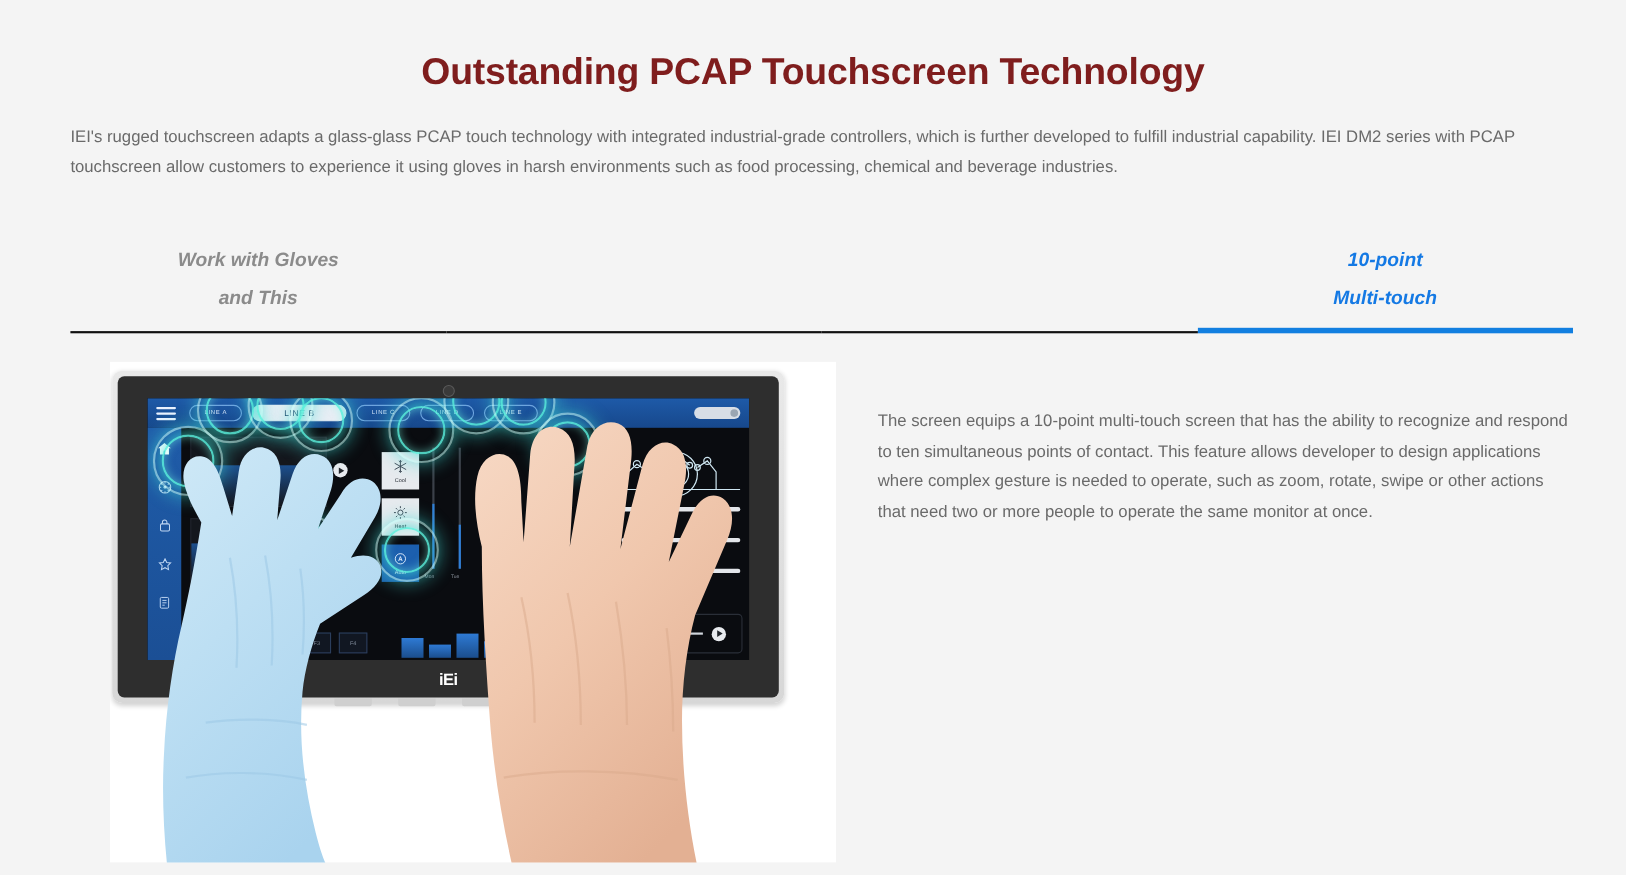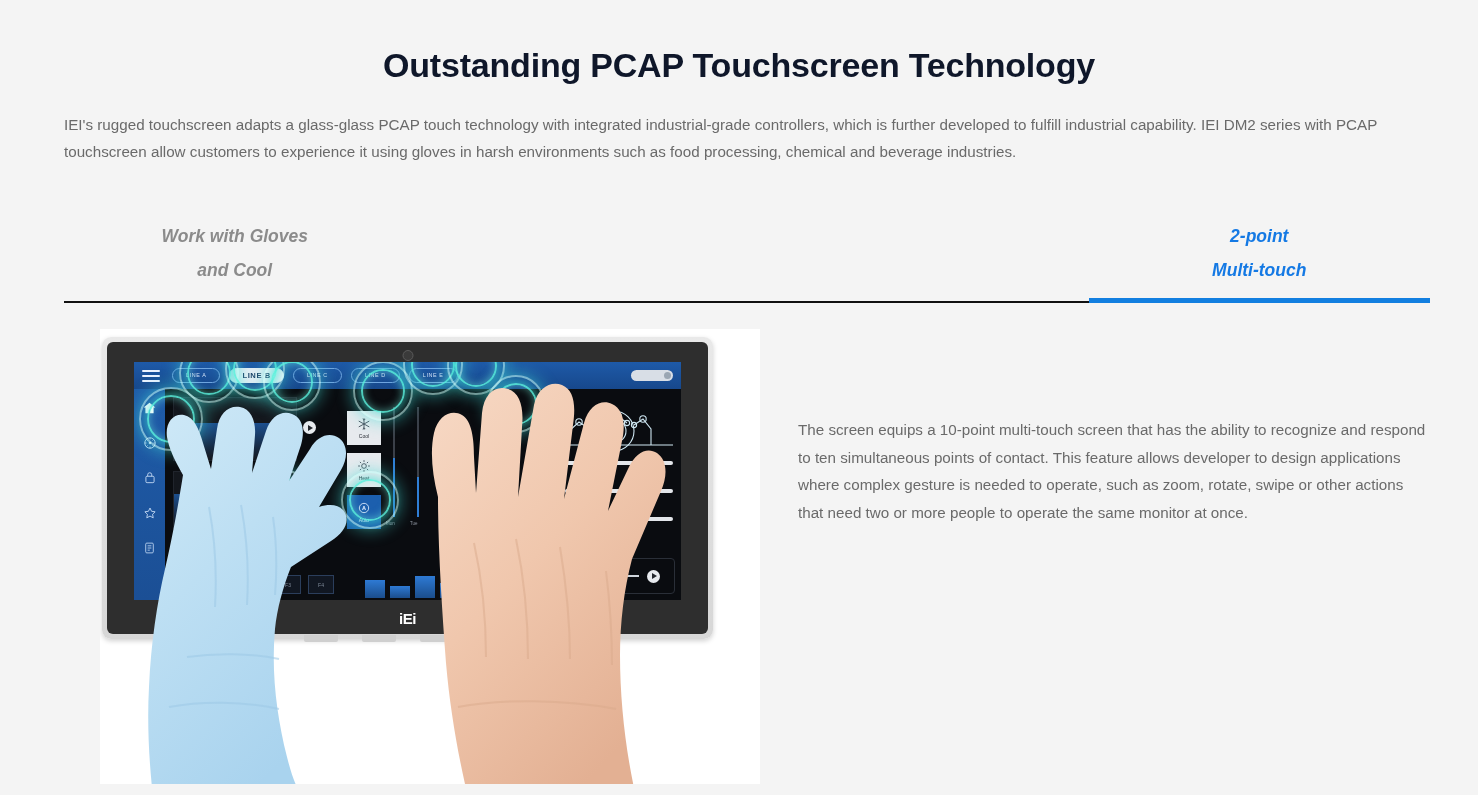--- a/index.html
+++ b/index.html
@@ -12,21 +12,21 @@
     height: 795px;
     overflow: hidden;
     font-family: "Liberation Sans", sans-serif;
     color: #555;
     position: relative;
   }
 
   
   .page-title {
     text-align: center;
-    color: #0f172a;
+    color: #7f1d1d;
     font-size: 34px;
     font-weight: bold;
     margin: 0;
     padding: 46px 0 0 0;
     letter-spacing: -0.2px;
   }
 
   .intro {
     margin: 26px 64px 0 64px;
     width: 1366px;
@@ -73,21 +73,21 @@
     width: 660px;
     height: 455px;
     margin-top: 26px;
     margin-left: 36px;
     background: #ffffff;
     overflow: hidden;
     flex: none;
   }
 
   .body-copy {
-    margin-top: 113px;
+    margin-top: 66px;
     margin-left: 38px;
     width: 672px;
     font-size: 15.2px;
     line-height: 27.5px;
     color: #6a6a6a;
   }
 
   
   .monitor {
     position: absolute;
@@ -179,23 +179,23 @@
     color: #cfe1f7;
     font-size: 5.4px;
     letter-spacing: .6px;
     padding: 3px 13px;
     white-space: nowrap;
   }
   .hmi-tab.on {
     background: #e9eef5;
     border-color: #e9eef5;
     color: #1b3c63;
-    font-weight: bold;
+    font-weight: normal;
     font-size: 7.6px;
-    padding: 2px 12px;
+    padding: 2px 28px;
     border-radius: 10px;
   }
   .hmi-toggle {
     margin-left: auto;
     width: 42px; height: 11px;
     background: #d8dee6;
     border-radius: 6px;
     position: relative;
   }
   .hmi-toggle::after {
@@ -318,28 +318,28 @@
 </head>
 <body>
 
 <h1 class="page-title">Outstanding PCAP Touchscreen Technology</h1>
 
 <p class="intro">IEI's rugged touchscreen adapts a glass-glass PCAP touch technology with integrated industrial-grade controllers, which is further developed to fulfill industrial capability. IEI DM2 series with PCAP touchscreen allow customers to experience it using gloves in harsh environments such as food processing, chemical and beverage industries.</p>
 
 <div class="tabs">
   <div class="tab">
     <span class="tab-line">Work with Gloves</span>
-    <span class="tab-line">and Cool</span>
+    <span class="tab-line">and This</span>
   </div>
   <div class="tab">
   </div>
   <div class="tab">
   </div>
   <div class="tab active">
-    <span class="tab-line">2-point</span>
+    <span class="tab-line">10-point</span>
     <span class="tab-line">Multi-touch</span>
   </div>
 </div>
 
 <div class="content">
 
   <div class="media">
 
     <div class="monitor">
       <div class="bezel">

